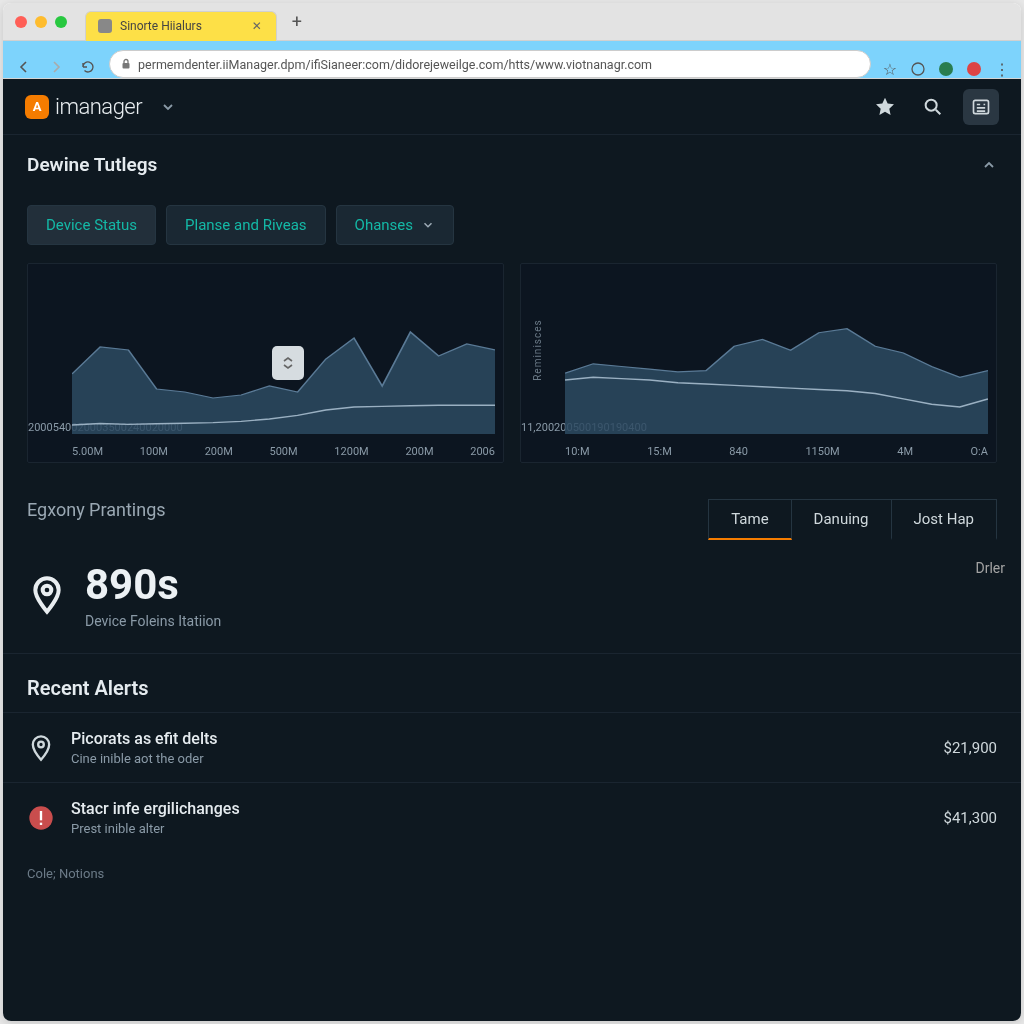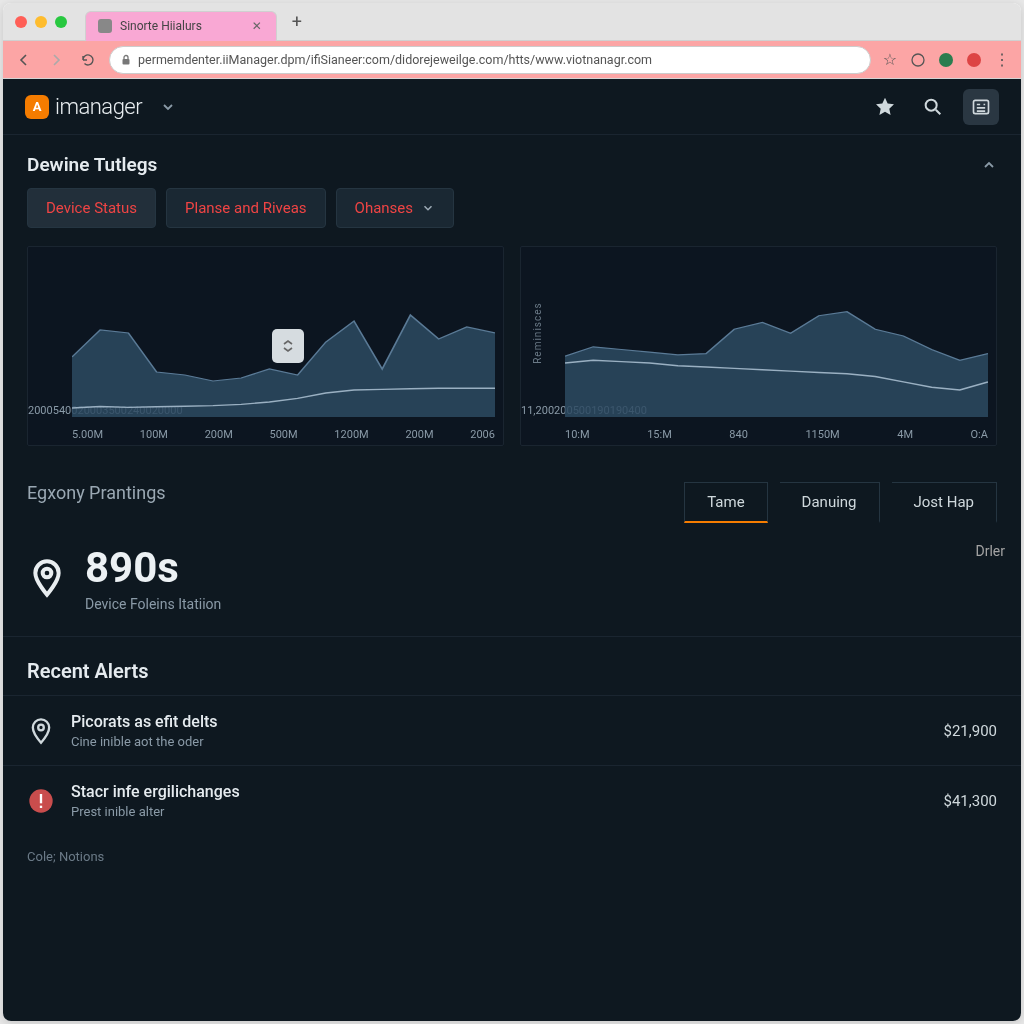--- a/index.html
+++ b/index.html
@@ -4,56 +4,56 @@
 <style>
 *{margin:0;padding:0;box-sizing:border-box;font-family:-apple-system,BlinkMacSystemFont,"Segoe UI",Roboto,sans-serif}
 body{background:#e8e8e8;width:1024px;height:1024px;overflow:hidden}
 .browser-window{width:1018px;height:1018px;margin:3px;background:#fff;border-radius:8px;box-shadow:0 2px 10px rgba(0,0,0,.15);overflow:hidden;display:flex;flex-direction:column}
 .titlebar{height:38px;background:#e3e3e3;display:flex;align-items:center;padding:0 12px;border-bottom:1px solid #d0d0d0}
 .traffic-lights{display:flex;gap:8px;margin-right:18px}
 .tl{width:12px;height:12px;border-radius:50%}
 .tl-red{background:#ff5f57}
 .tl-yellow{background:#febc2e}
 .tl-green{background:#28c840}
-.tab{display:flex;align-items:center;background:#f9a8d4;border-radius:6px 6px 0 0;padding:6px 12px;gap:8px;font-size:12px;color:#444;height:30px;margin-top:8px;border:1px solid #d0d0d0;border-bottom:none}
+.tab{display:flex;align-items:center;background:#fde047;border-radius:6px 6px 0 0;padding:6px 12px;gap:8px;font-size:12px;color:#444;height:30px;margin-top:8px;border:1px solid #d0d0d0;border-bottom:none}
 .tab-favicon{width:14px;height:14px;background:#888;border-radius:3px}
 .tab-close{width:14px;height:14px;display:flex;align-items:center;justify-content:center;color:#666;cursor:pointer;margin-left:40px}
 .new-tab{width:28px;height:28px;display:flex;align-items:center;justify-content:center;color:#555;cursor:pointer;margin-left:6px;font-size:18px}
-.addressbar{height:38px;background:#fca5a5;display:flex;align-items:center;padding:0 10px;gap:10px;border-bottom:1px solid #d4d4d4}
+.addressbar{height:38px;background:#7dd3fc;display:flex;align-items:flex-end;padding:0 10px;gap:10px;border-bottom:1px solid #d4d4d4}
 .nav-btn{width:22px;height:22px;display:flex;align-items:center;justify-content:center;color:#555;cursor:pointer}
 .url-box{flex:1;display:flex;align-items:center;background:#fff;border:1px solid #ccc;border-radius:14px;height:28px;padding:0 10px;gap:6px;font-size:12.5px;color:#555}
 .lock{width:12px;height:12px;color:#777}
 .ext-icons{display:flex;gap:10px;align-items:center}
 .ext-icon{width:18px;height:18px;display:flex;align-items:center;justify-content:center;color:#555;cursor:pointer}
 .app{flex:1;background:#0e1820;color:#cfd8dc;overflow-y:auto}
 .topbar{height:56px;display:flex;align-items:center;padding:0 22px;gap:12px;border-bottom:1px solid #1a2530}
 .logo{display:flex;align-items:center;gap:6px}
 .logo-badge{width:24px;height:24px;background:#f57c00;border-radius:6px;display:flex;align-items:center;justify-content:center;color:#fff;font-weight:700;font-size:13px}
 .logo-text{font-size:22px;font-weight:300;color:#e8edf0;letter-spacing:-.5px}
 .topbar-chevron{color:#8a9aa7;cursor:pointer;margin-left:6px}
 .topbar-spacer{flex:1}
 .topbar-icon{width:36px;height:36px;display:flex;align-items:center;justify-content:center;color:#cfd8dc;cursor:pointer;border-radius:6px}
 .topbar-icon.boxed{background:#2a3742}
 .section{padding:18px 24px}
-.section-title{font-size:19px;font-weight:600;color:#e5ebef;margin-bottom:12px;display:flex;align-items:center;justify-content:space-between}
+.section-title{font-size:19px;font-weight:600;color:#e5ebef;margin-bottom:29px;display:flex;align-items:center;justify-content:space-between}
 .collapse-chevron{color:#8a9aa7;cursor:pointer}
 .tabs{display:flex;gap:10px;margin-bottom:18px}
-.tab-btn{padding:10px 18px;background:#1a2833;color:#ef4444;font-size:15px;border-radius:4px;cursor:pointer;display:flex;align-items:center;gap:8px;border:1px solid #253541}
+.tab-btn{padding:10px 18px;background:#1a2833;color:#14b8a6;font-size:15px;border-radius:4px;cursor:pointer;display:flex;align-items:center;gap:8px;border:1px solid #253541}
 .tab-btn.active{background:#222f3a}
 .charts{display:flex;gap:16px}
 .chart{flex:1;background:#0c1520;border:1px solid #1a2530;border-radius:2px;height:200px;position:relative;display:flex}
 .chart-yaxis{width:44px;display:flex;justify-content:space-between;align-items:flex-end;padding:8px 6px 28px 0;font-size:11px;color:#8a9aa7}
 .chart-body{flex:1;position:relative;padding:8px 8px 28px 0}
 .chart-xaxis{position:absolute;bottom:4px;left:0;right:8px;display:flex;justify-content:space-between;font-size:11px;color:#8a9aa7}
 .chart-svg{width:100%;height:100%}
 .chart-ylabel{position:absolute;left:-14px;top:50%;transform:rotate(-90deg) translateX(30%);font-size:10px;color:#6b7a87;letter-spacing:1px}
 .chart-handle{position:absolute;top:50%;left:50%;transform:translate(-50%,-50%);width:32px;height:34px;background:#d6dce0;border-radius:5px;display:flex;align-items:center;justify-content:center;color:#555;cursor:grab}
 .subhead{padding:18px 24px 0;display:flex;align-items:flex-start;justify-content:space-between}
 .subhead-title{font-size:18px;color:#9aa8b3}
-.subtabs{display:flex;gap:12px}
+.subtabs{display:flex;gap:0}
 .subtab{padding:10px 22px;color:#cfd8dc;font-size:15px;cursor:pointer;border-right:1px solid #253541;border-top:1px solid #253541;border-bottom:2px solid transparent}
 .subtab:first-child{border-left:1px solid #253541}
 .subtab.active{border-bottom:2px solid #f57c00}
 .metric{padding:20px 24px 24px;display:flex;align-items:center;gap:18px;position:relative;border-bottom:1px solid #1a2530}
 .metric-icon{width:40px;height:40px}
 .metric-val{font-size:42px;font-weight:700;color:#ecf1f4}
 .metric-sub{font-size:14px;color:#8a9aa7;margin-top:4px}
 .metric-right{position:absolute;right:16px;top:20px;color:#a3a3a3;font-size:14px}
 .alerts-title{padding:22px 24px 12px;font-size:20px;font-weight:600;color:#e5ebef}
 .alert{display:flex;align-items:center;gap:16px;padding:16px 24px;border-top:1px solid #1a2530}

